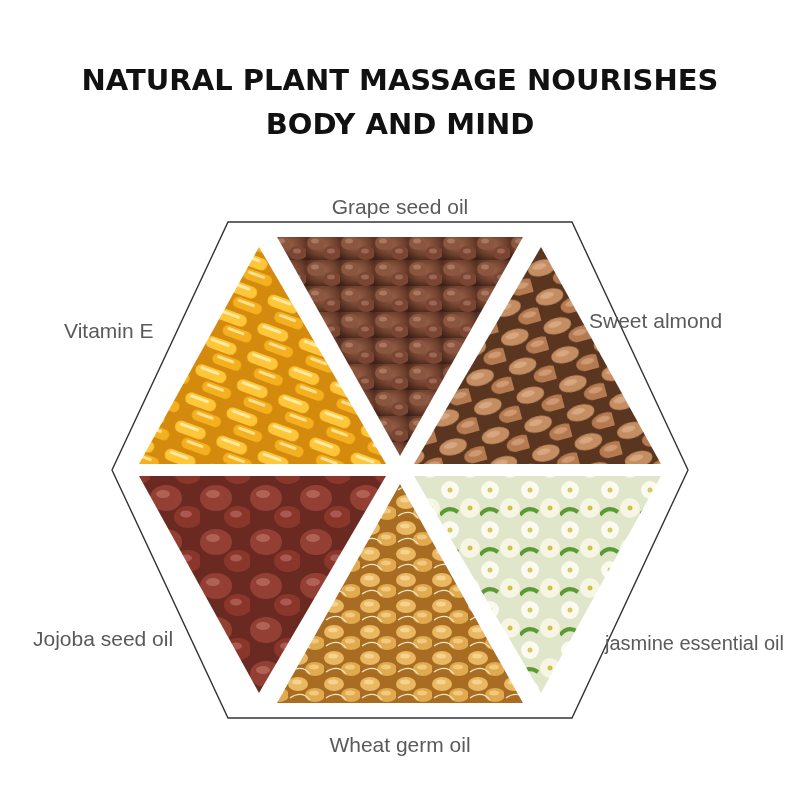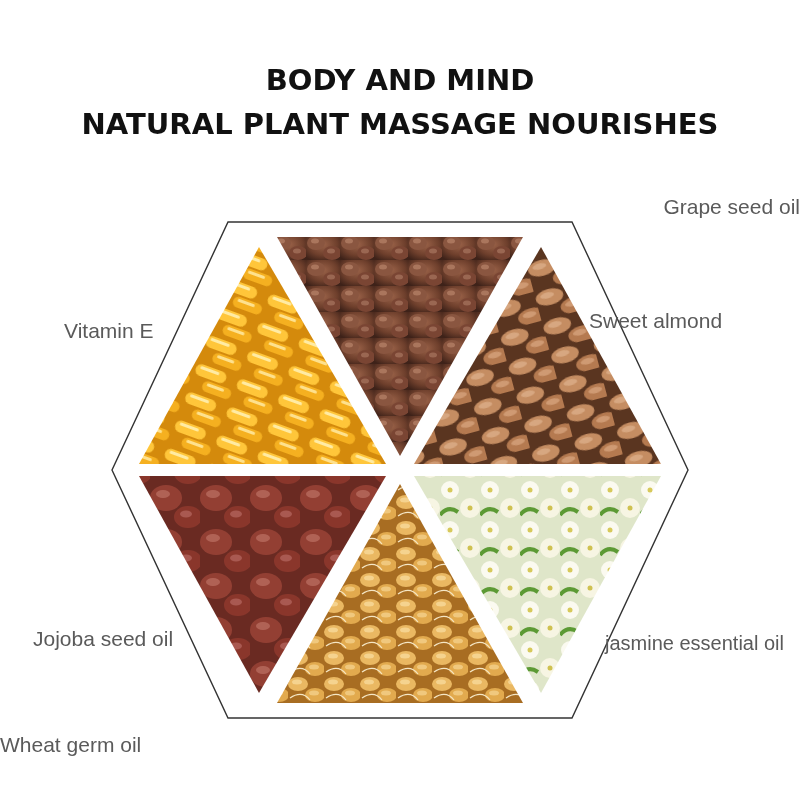--- a/index.html
+++ b/index.html
@@ -13,22 +13,22 @@
     position: absolute; color: #5a5a5a; font-family: "Liberation Sans", sans-serif;
     font-size: 21px; white-space: nowrap; text-align: right;
   }
   .label.small { font-size: 20px; }
   svg.hex { position: absolute; left: 0; top: 0; }
 </style>
 </head>
 <body>
 
 <div class="title">
+  <div>NATURAL PLANT MASSAGE NOURISHES</div>
   <div>BODY AND MIND</div>
-  <div>NATURAL PLANT MASSAGE NOURISHES</div>
 </div>
 
 <svg class="hex" width="800" height="800" viewBox="0 0 800 800">
   <defs>
 
     <radialGradient id="gGrape" cx="50%" cy="40%" r="70%">
       <stop offset="0%" stop-color="#9a6248"></stop>
       <stop offset="60%" stop-color="#6e3f2c"></stop>
       <stop offset="100%" stop-color="#3e2219"></stop>
     </radialGradient>
@@ -86,18 +86,18 @@
   <polygon points="228,222 572,222 688,470 572,718 228,718 112,470" fill="#ffffff" stroke="#333333" stroke-width="1.4"></polygon>
 
   <polygon points="277,237 523,237 400,456" fill="url(#pGrape)"></polygon>
   <polygon points="541,247 661,464 414,464" fill="url(#pAlmond)"></polygon>
   <polygon points="414,476 661,476 541,693" fill="url(#pJasmine)"></polygon>
   <polygon points="400,484 523,703 277,703" fill="url(#pWheat)"></polygon>
   <polygon points="139,476 386,476 259,693" fill="url(#pJojoba)"></polygon>
   <polygon points="259,247 386,464 139,464" fill="url(#pVitE)"></polygon>
 </svg>
 
-<div class="label" style="left:0; width:800px; text-align:right; top:195px;">Grape seed oil</div>
+<div class="label" style="left:0; width:800px; text-align:center; top:195px;">Grape seed oil</div>
 <div class="label" style="left:589px; top:309px;">Sweet almond</div>
 <div class="label small" style="left:605px; top:632px;">jasmine essential oil</div>
-<div class="label" style="left:0; width:800px; text-align:left; top:733px;">Wheat germ oil</div>
+<div class="label" style="left:0; width:800px; text-align:center; top:733px;">Wheat germ oil</div>
 <div class="label" style="left:33px; top:627px;">Jojoba seed oil</div>
 <div class="label" style="left:64px; top:319px;">Vitamin E</div>
 
 </body></html>

